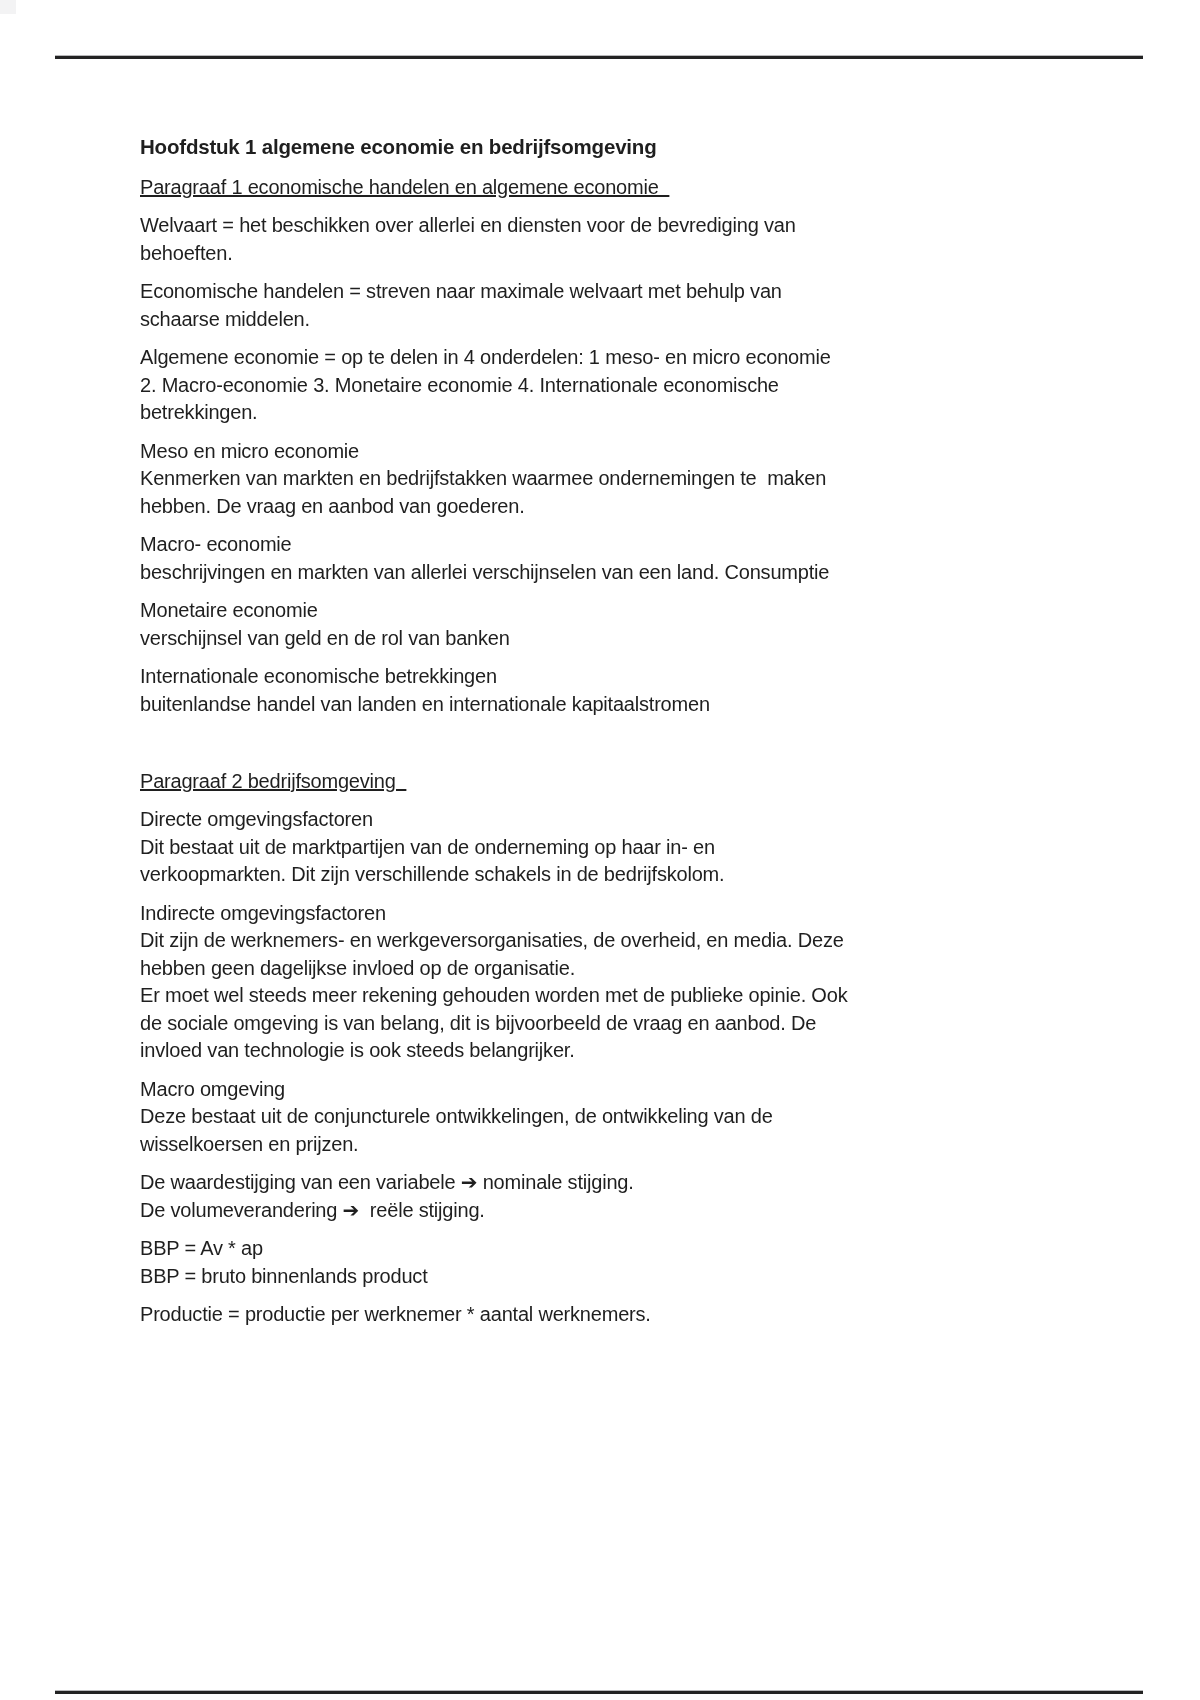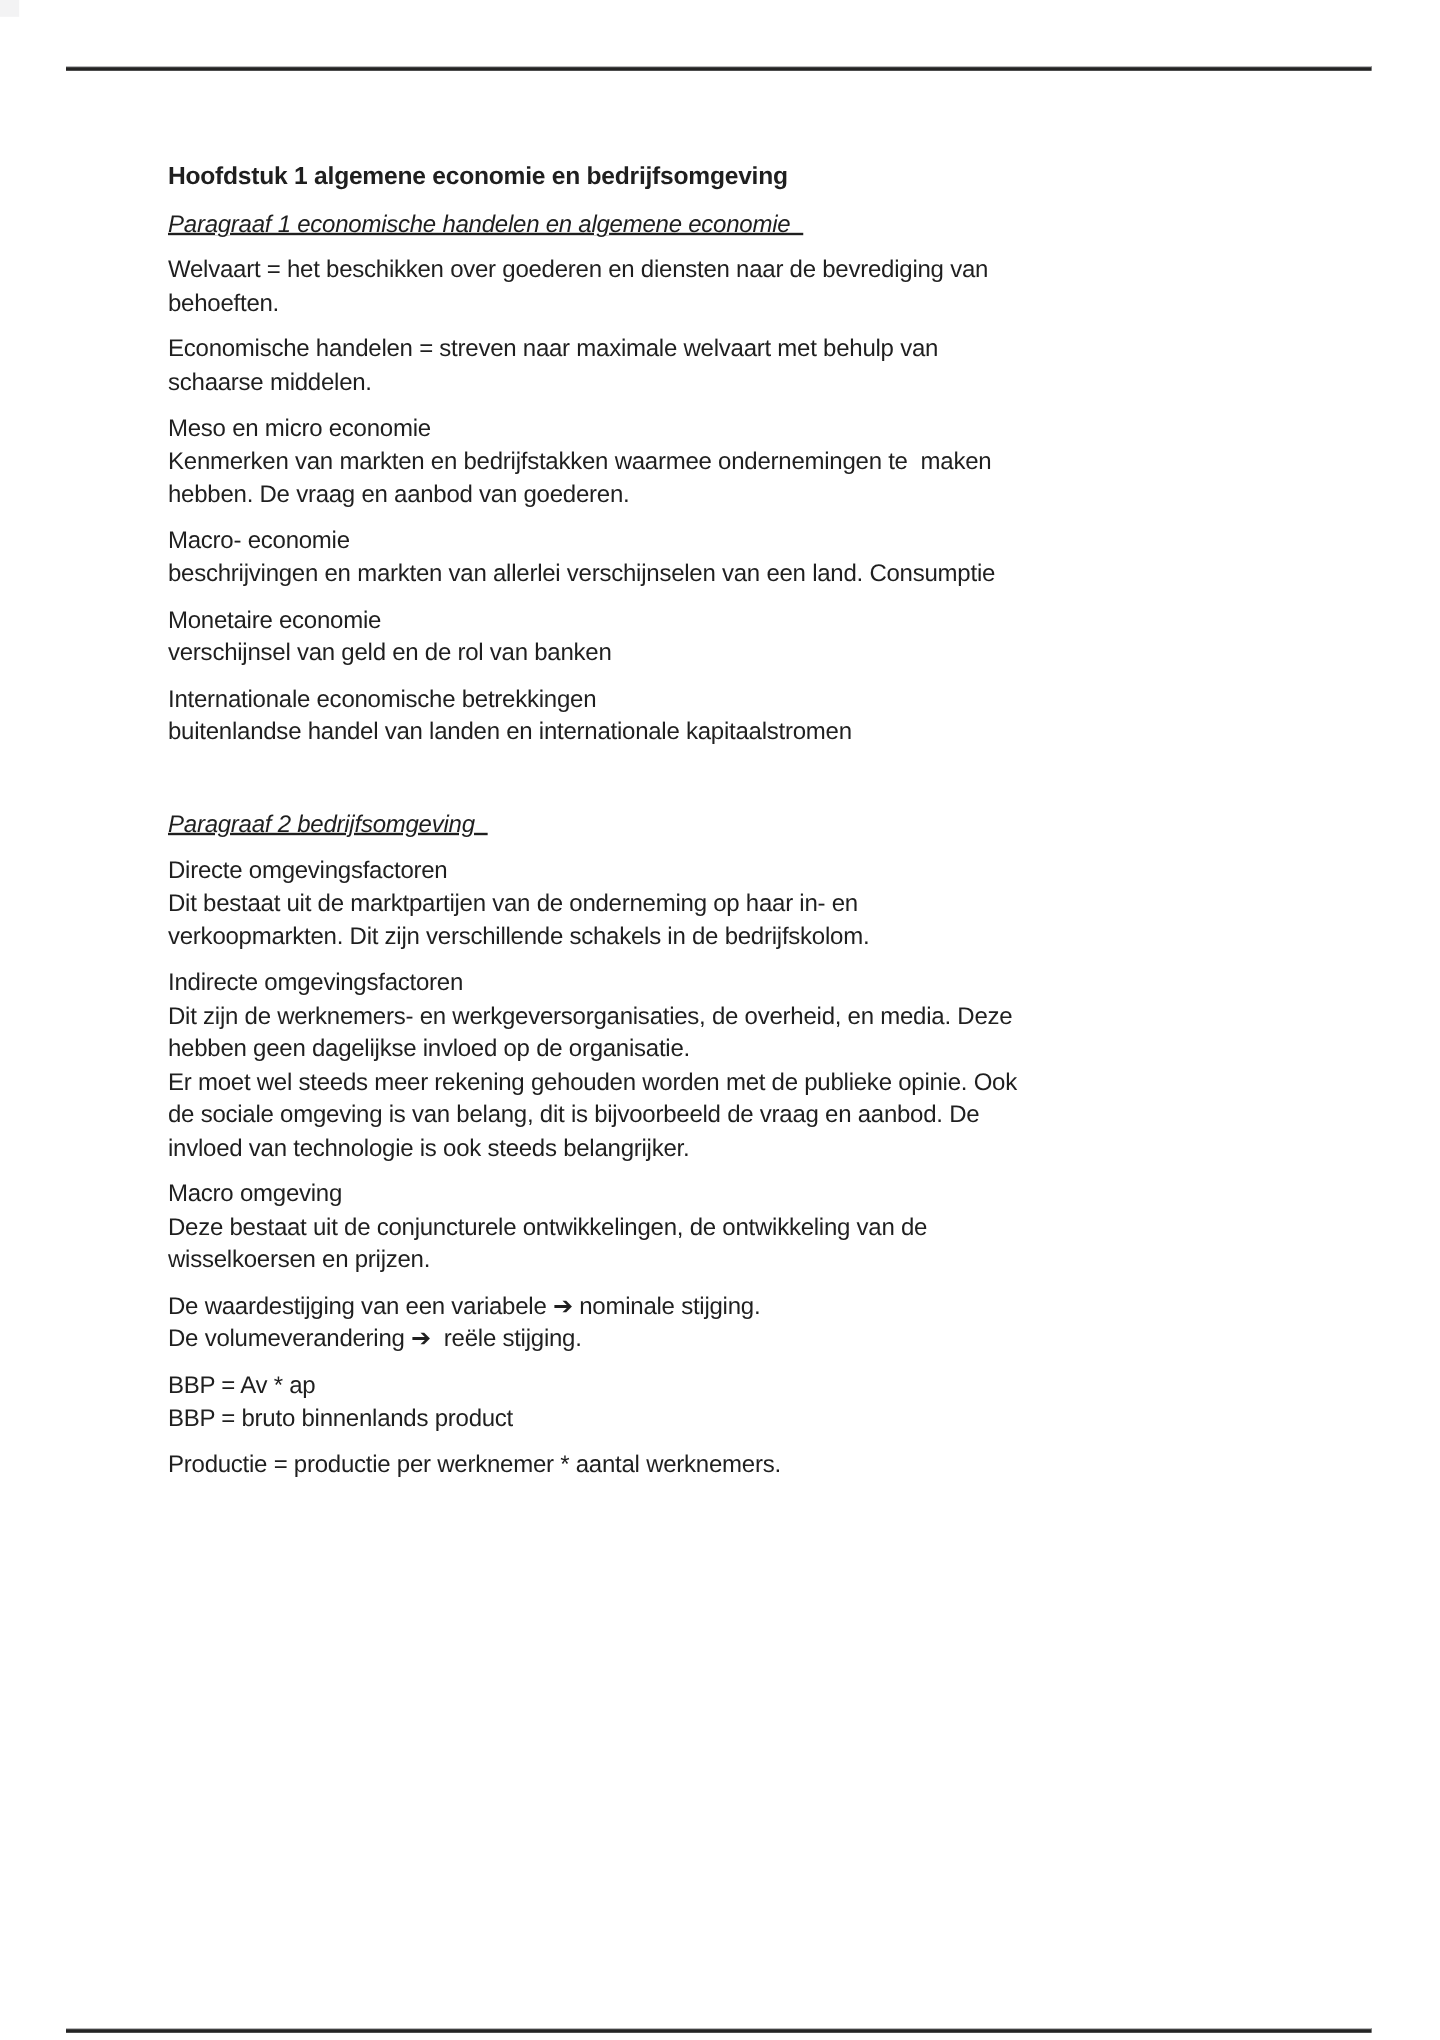--- a/index.html
+++ b/index.html
@@ -48,40 +48,42 @@
     margin: 0 0 11px 0;
     white-space: pre-line;
   }
   .block.title {
     font-weight: bold;
     font-size: 20.5px;
     margin-bottom: 13px;
   }
   .block.heading .u {
     text-decoration: underline;
-    font-style: italic;
   }
   .block.spacer {
     height: 27.5px;
     margin: 0 0 11px 0;
   }
 </style>
 </head>
 <body>
 
 <div class="page" style="background: rgb(255, 255, 255); color: rgb(31, 31, 31);">
   <div class="corner-artifact"></div>
   <div class="rule rule-top" style="background: rgb(35, 35, 35);"></div>
   <div class="content">
       <p class="block title">Hoofdstuk 1 algemene economie en bedrijfsomgeving</p>
       <p class="block heading"><span class="u">Paragraaf 1 economische handelen en algemene economie&nbsp;&nbsp;</span></p>
-      <p class="block body">Welvaart = het beschikken over goederen en diensten naar de bevrediging van
+      <p class="block body">Welvaart = het beschikken over allerlei en diensten voor de bevrediging van
 behoeften.</p>
       <p class="block body">Economische handelen = streven naar maximale welvaart met behulp van
 schaarse middelen.</p>
+      <p class="block body">Algemene economie = op te delen in 4 onderdelen: 1 meso- en micro economie
+2. Macro-economie 3. Monetaire economie 4. Internationale economische
+betrekkingen.</p>
       <p class="block body">Meso en micro economie
 Kenmerken van markten en bedrijfstakken waarmee ondernemingen te &nbsp;maken
 hebben. De vraag en aanbod van goederen.</p>
       <p class="block body">Macro- economie
 beschrijvingen en markten van allerlei verschijnselen van een land. Consumptie</p>
       <p class="block body">Monetaire economie
 verschijnsel van geld en de rol van banken</p>
       <p class="block body">Internationale economische betrekkingen
 buitenlandse handel van landen en internationale kapitaalstromen</p>
       <p class="block spacer"></p>

